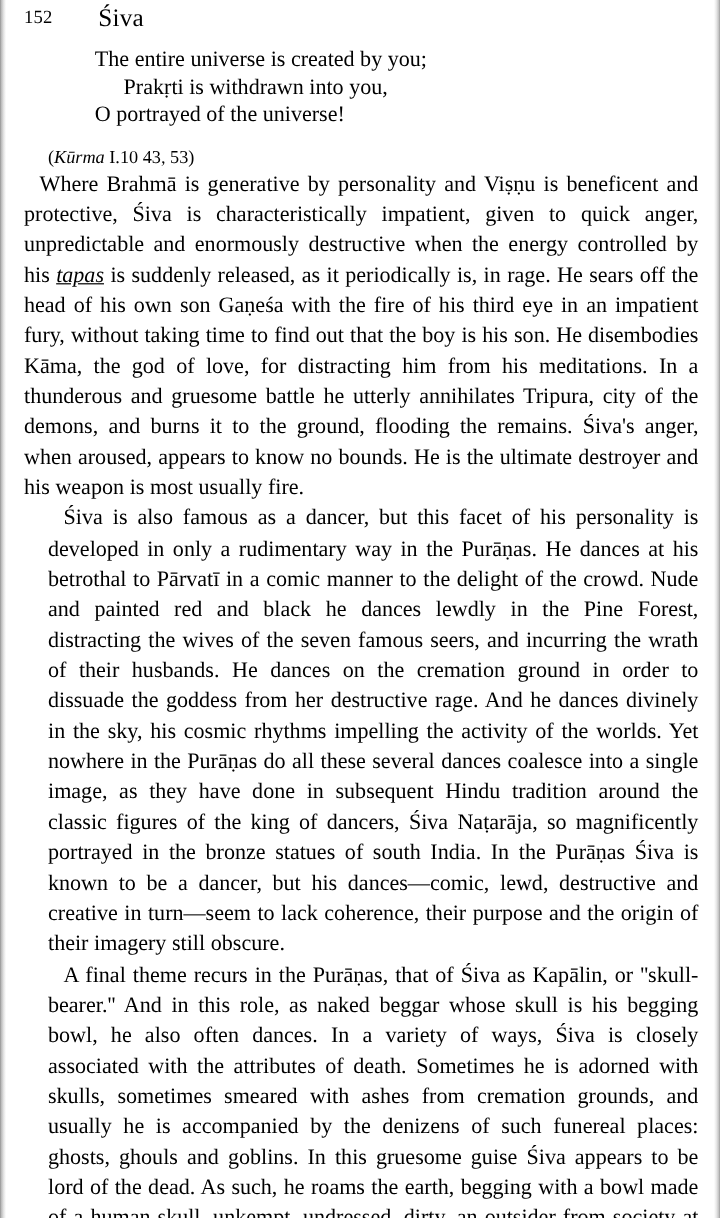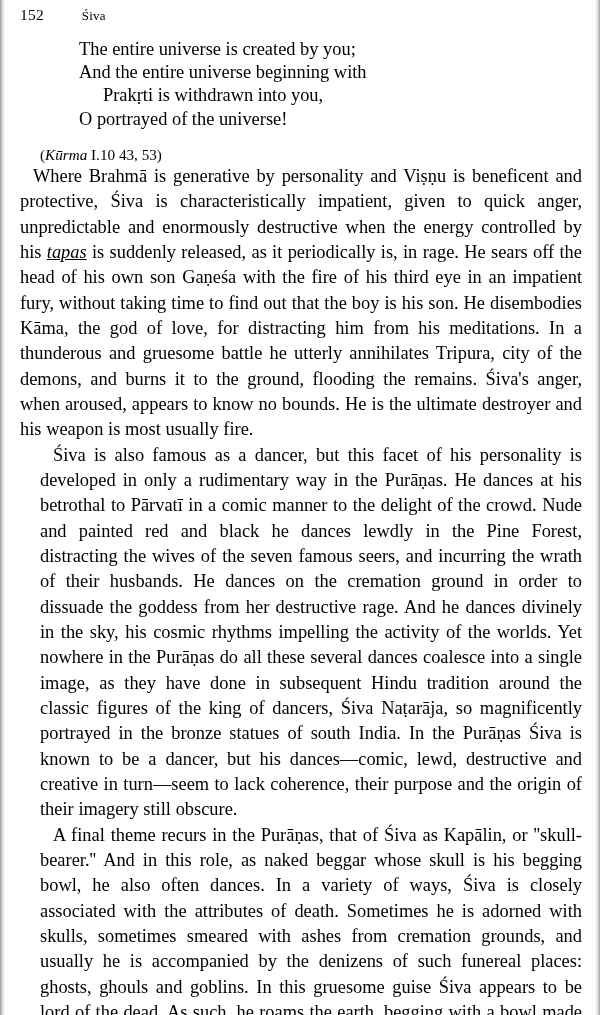--- a/index.html
+++ b/index.html
@@ -44,21 +44,21 @@
     height: 22px;
     display: flex;
     align-items: center;
   }
   .folio {
     font-size: 15.5px;
     line-height: 1;
     letter-spacing: 0.2px;
   }
   .head-title {
-    font-size: 13px;
+    font-size: 21px;
     line-height: 1;
     margin-left: 38px;
     letter-spacing: 0.2px;
   }
 
   .content {
     position: absolute;
     left: 20px;
     top: 38px;
     width: 562px;
@@ -120,21 +120,20 @@
 
   <div class="running-head">
     <span class="folio">152</span>
     <span class="head-title">Śiva</span>
   </div>
 
   <div class="content">
 
     <div class="verse">
         <div class="vline">The entire universe is created by you;</div>
-        <div class="vline">And the entire universe beginning with</div>
         <div class="vline indent">Prakṛti is withdrawn into you,</div>
         <div class="vline">O portrayed of the universe!</div>
       </div>
 
     <div class="citation">
       <span>(</span><span class="src">Kūrma</span><span> I.10 43, 53)</span>
     </div>
 
     <div id="body-text">
         <p class="para"><span>Where Brahmā is generative by personality and Viṣṇu is beneficent and protective, Śiva is characteristically impatient, given to quick anger, unpredictable and enormously destructive when the energy controlled by his </span><span class="it">tapas</span><span> is suddenly released, as it periodically is, in rage. He sears off the head of his own son Gaṇeśa with the fire of his third eye in an impatient fury, without taking time to find out that the boy is his son. He disembodies Kāma, the god of love, for distracting him from his meditations. In a thunderous and gruesome battle he utterly annihilates Tripura, city of the demons, and burns it to the ground, flooding the remains. Śiva's anger, when aroused, appears to know no bounds. He is the ultimate destroyer and his weapon is most usually fire.</span></p>

